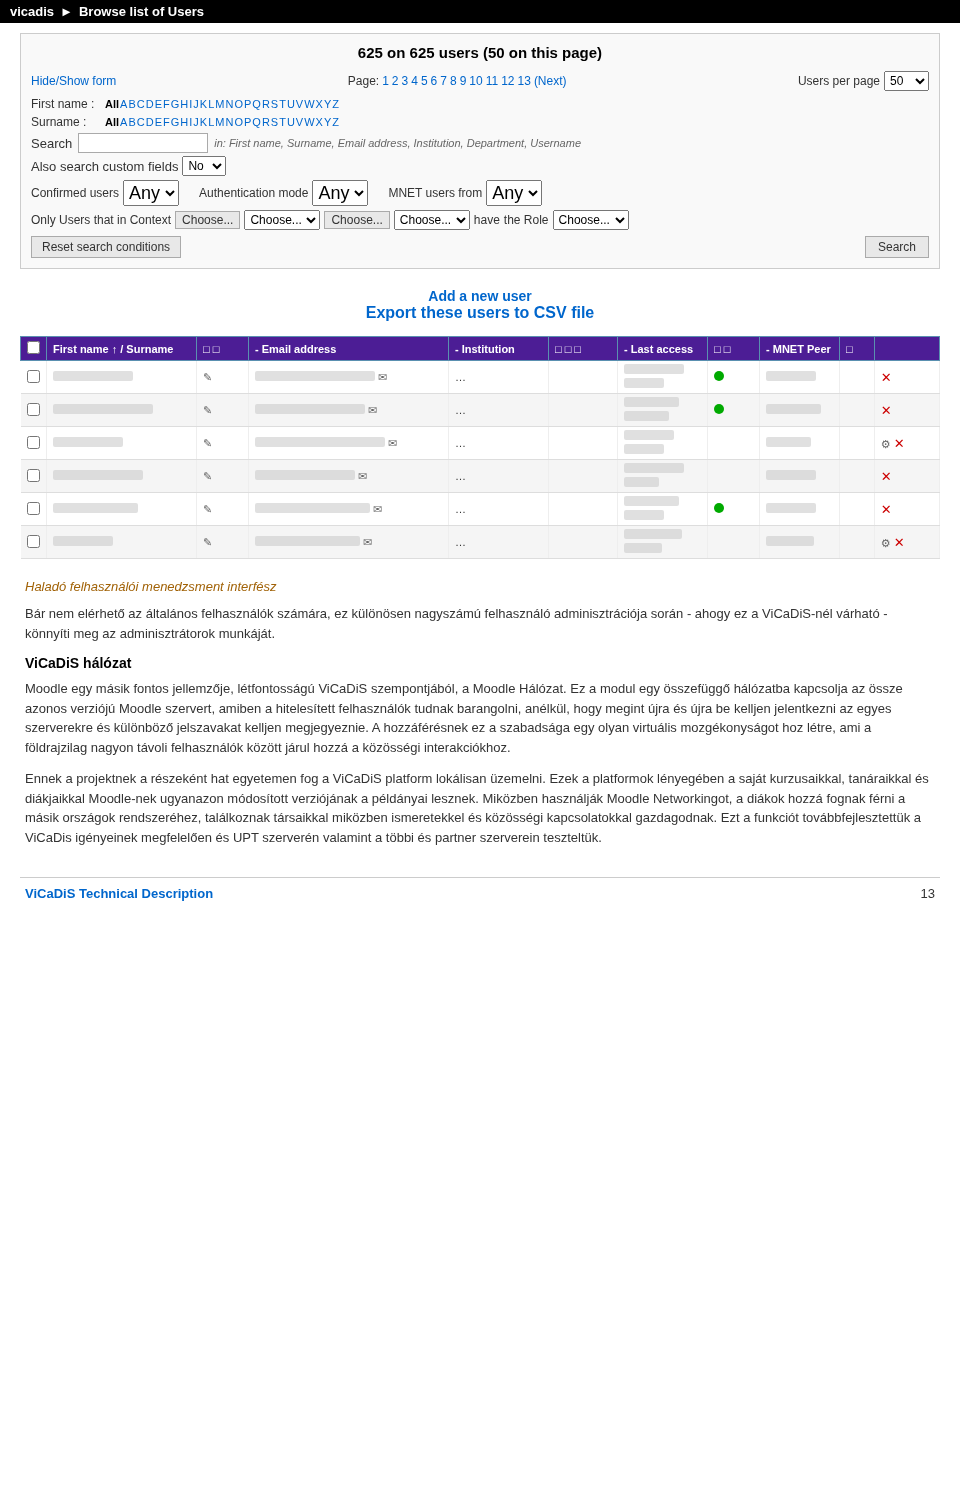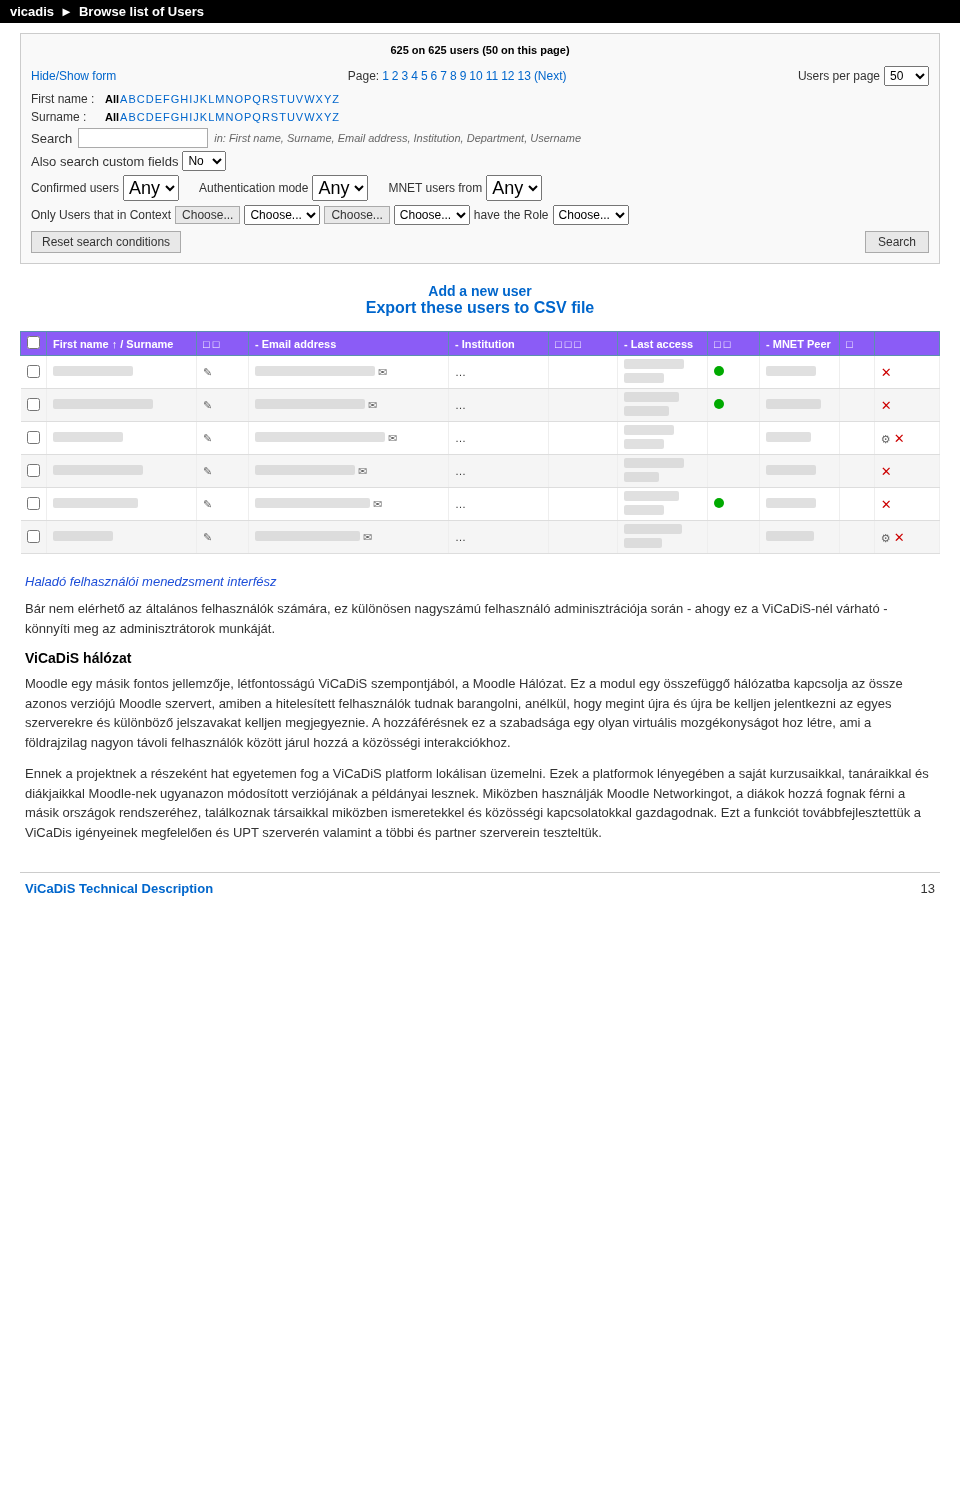--- a/index.html
+++ b/index.html
@@ -42,21 +42,21 @@
     
     .search-box {
       border: 1px solid #ccc;
       background: #f9f9f9;
       padding: 10px;
       margin-bottom: 15px;
     }
 
     .users-count {
       text-align: center;
-      font-size: 11px;
+      font-size: 15px;
       font-weight: bold;
       margin-bottom: 10px;
       color: #000;
     }
 
     .form-row {
       display: flex;
       align-items: center;
       margin-bottom: 4px;
       flex-wrap: wrap;
@@ -237,21 +237,21 @@
       cursor: pointer;
     }
 
     
     .users-table {
       width: 100%;
       border-collapse: collapse;
       font-size: 11px;
     }
     .users-table th {
-      background: #8b5cf6;
+      background: #4c1d95;
       color: #fff;
       padding: 4px 6px;
       text-align: left;
       font-size: 11px;
       border: 1px solid #5a90b0;
     }
     .users-table th.sortable {
       cursor: pointer;
     }
     .users-table td {
@@ -308,21 +308,21 @@
       font-size: 14px;
       font-weight: bold;
       margin-bottom: 8px;
       color: #000;
     }
 
     .italic-heading {
       font-size: 13px;
       font-style: italic;
       margin-bottom: 10px;
-      color: #1d4ed8;
+      color: #a16207;
     }
 
     .body-paragraph {
       font-size: 13px;
       line-height: 1.5;
       margin-bottom: 12px;
       color: #333;
     }
 
     

